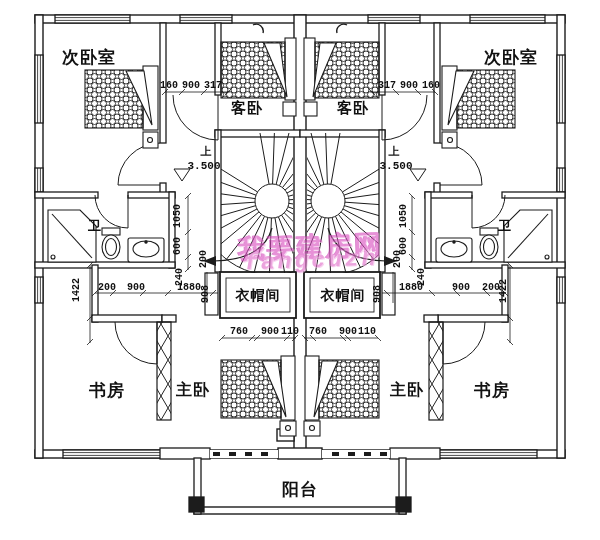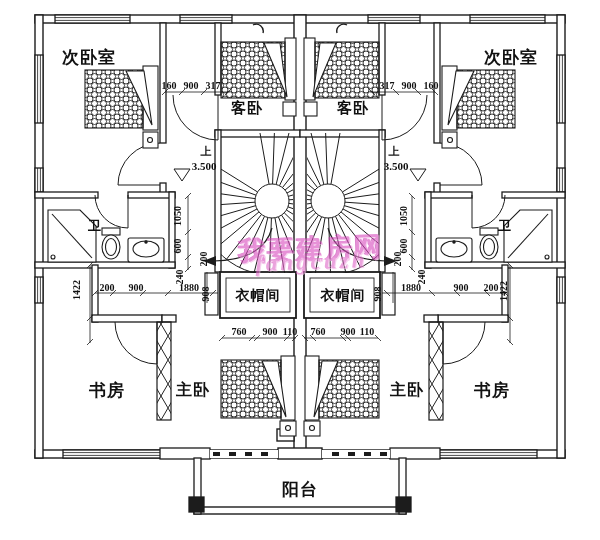--- a/index.html
+++ b/index.html
@@ -1,17 +1,17 @@
 <!DOCTYPE html>
 <html><head>
 <meta charset="utf-8">
 <style>
   html,body{margin:0;padding:0;background:#ffffff;}
   #plan{position:relative;width:600px;height:540px;background:#ffffff;overflow:hidden;
-        font-family:Liberation Serif, serif;}
+        font-family:Liberation Mono, monospace;}
   #plan svg{position:absolute;left:0;top:0;}
   #labels{position:absolute;left:0;top:0;width:600px;height:540px;pointer-events:none;}
   .lbl{position:absolute;white-space:nowrap;color:#111;transform:translate(-50%,-50%);}
   .room{font-weight:bold;letter-spacing:1px;}
   .dim{font-size:10px;font-weight:bold;}
   .lvl{font-size:11px;font-weight:bold;}
   .watermark{position:absolute;left:226px;top:236px;width:170px;text-align:center;
              transform:rotate(-2deg);pointer-events:none;opacity:.62;line-height:1;}
   .watermark .w1{display:block;font-size:27px;font-weight:bold;letter-spacing:2px;
                  color:#d94fc0;text-shadow:1px 1px 0 #f3b8e6,-1px 0 0 #c93bb0;}

